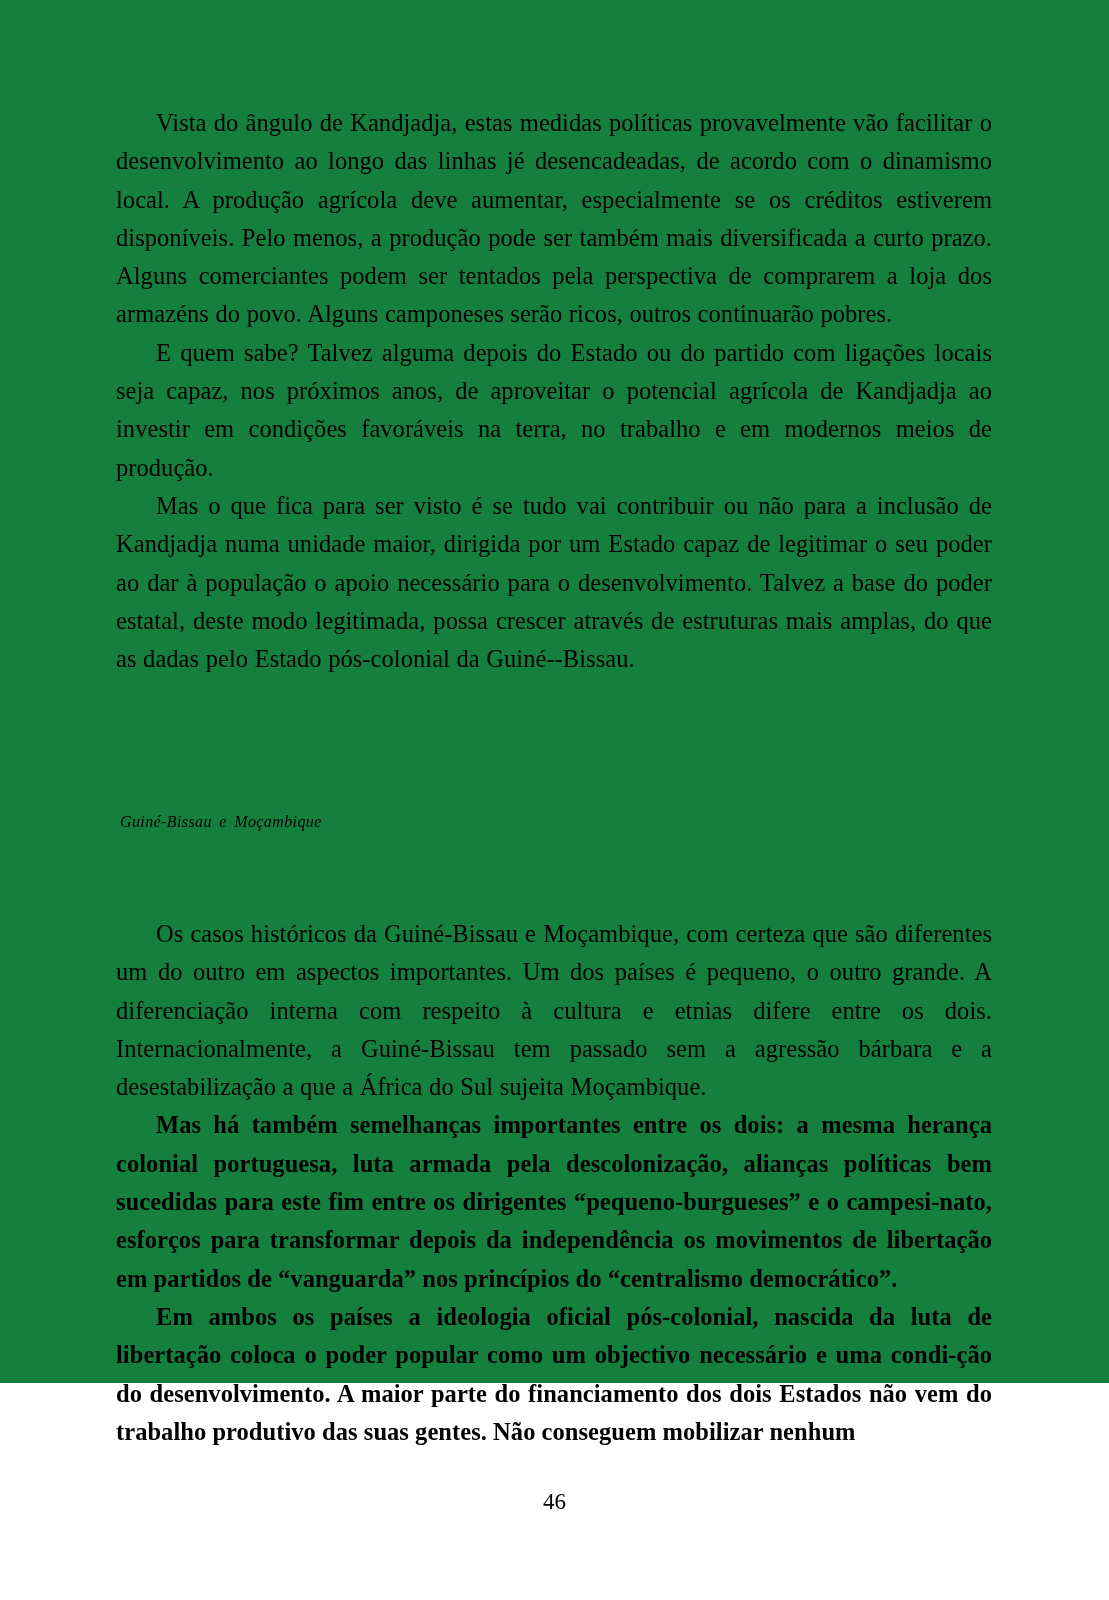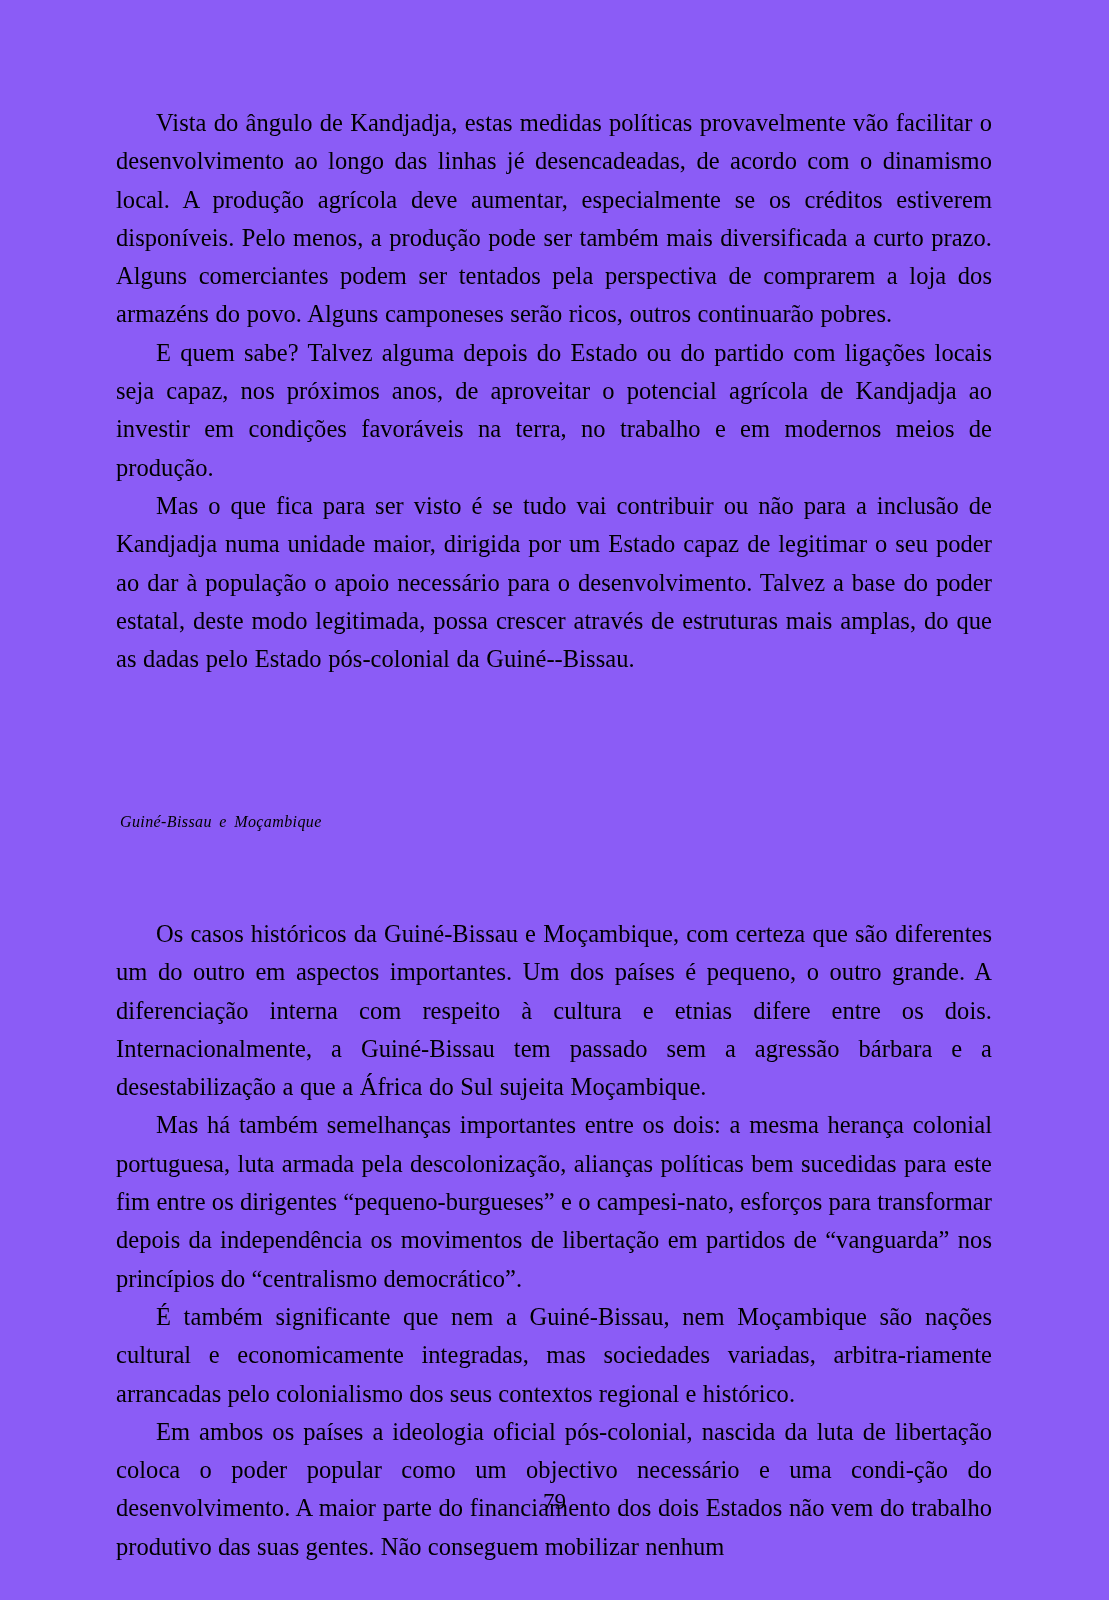--- a/index.html
+++ b/index.html
@@ -12,41 +12,42 @@
     height: 1600px;
     position: relative;
     font-family: "Liberation Serif", "DejaVu Serif", serif;
     color: #000000;
     overflow: hidden;
   }
   .page {
     position: absolute;
     left: 0; top: 0;
     width: 1109px;
-    height: 1600px;
-    background: #8b5cf6;
+    height: 1383px;
+    background: #15803d;
   }
   .textblock {
     position: absolute;
     left: 116px;
     top: 104px;
     width: 876px;
   }
   p.body-par {
     margin: 0;
     font-size: 24.5px;
     line-height: 38.3px;
     text-align: justify;
     text-indent: 40px;
     hyphens: none;
     letter-spacing: 0.05px;
     word-spacing: 0.4px;
   }
   p.body-par.tight {
     word-spacing: 0px;
+    font-weight: bold;
   }
   
   p.body-par { text-align-last: left; }
 
   .section-title {
     position: absolute;
     left: 0;
     top: 706px;
     width: 1109px;
     text-align: center;
@@ -88,19 +89,18 @@
     <p class="body-par">E quem sabe? Talvez alguma depois do Estado ou do partido com ligações locais seja capaz, nos próximos anos, de aproveitar o potencial agrícola de Kandjadja ao investir em condições favoráveis na terra, no trabalho e em modernos meios de produção.</p>
     <p class="body-par">Mas o que fica para ser visto é se tudo vai contribuir ou não para a inclusão de Kandjadja numa unidade maior, dirigida por um Estado capaz de legitimar o seu poder ao dar à população o apoio necessário para o desenvolvimento. Talvez a base do poder estatal, deste modo legitimada, possa crescer através de estruturas mais amplas, do que as dadas pelo Estado pós-colonial da Guiné--Bissau.</p>
   </div>
 
 
   <div class="subsection-title">Guiné-Bissau e Moçambique</div>
 
   <div class="lower-block">
     <p class="body-par">Os casos históricos da Guiné-Bissau e Moçambique, com certeza que são diferentes um do outro em aspectos importantes. Um dos países é pequeno, o outro grande. A diferenciação interna com respeito à cultura e etnias difere entre os dois. Internacionalmente, a Guiné-Bissau tem passado sem a agressão bárbara e a desestabilização a que a África do Sul sujeita Moçambique.</p>
     <p class="body-par tight">Mas há também semelhanças importantes entre os dois: a mesma herança colonial portuguesa, luta armada pela descolonização, alianças políticas bem sucedidas para este fim entre os dirigentes “pequeno-burgueses” e o campesi-nato, esforços para transformar depois da independência os movimentos de libertação em partidos de “vanguarda” nos princípios do “centralismo democrático”.</p>
-    <p class="body-par tight">É também significante que nem a Guiné-Bissau, nem Moçambique são nações cultural e economicamente integradas, mas sociedades variadas, arbitra-riamente arrancadas pelo colonialismo dos seus contextos regional e histórico.</p>
     <p class="body-par tight">Em ambos os países a ideologia oficial pós-colonial, nascida da luta de libertação coloca o poder popular como um objectivo necessário e uma condi-ção do desenvolvimento. A maior parte do financiamento dos dois Estados não vem do trabalho produtivo das suas gentes. Não conseguem mobilizar nenhum</p>
   </div>
 
-  <div class="page-number">79</div>
+  <div class="page-number">46</div>
 
 </div>
 
 </body></html>

